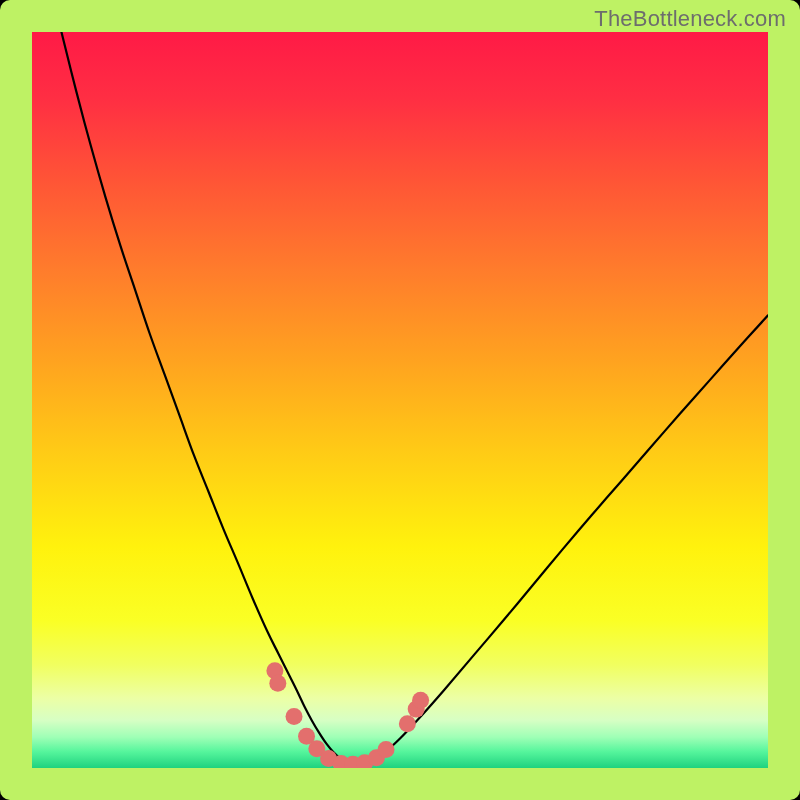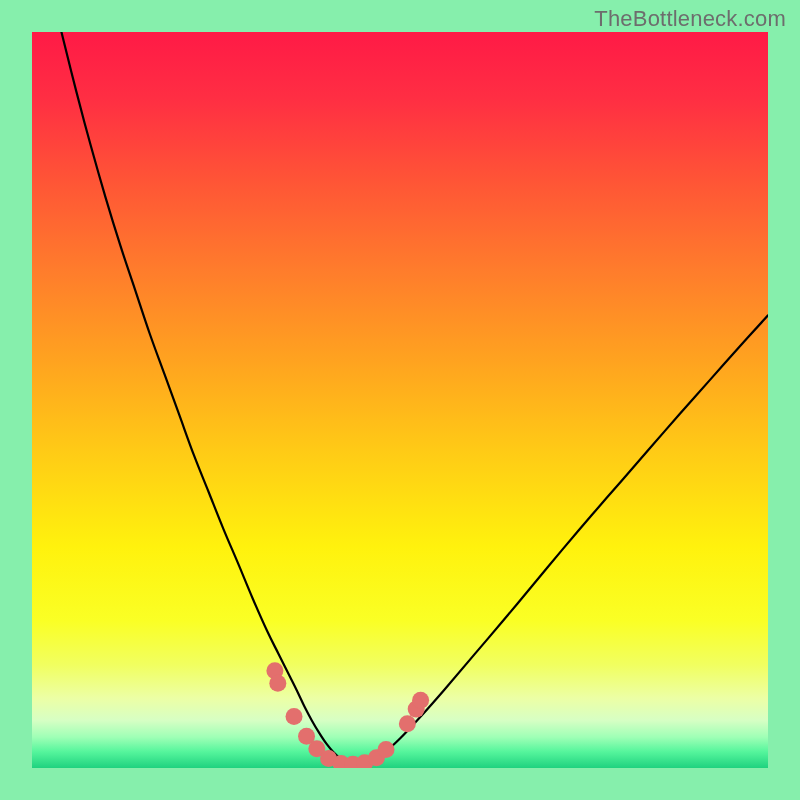--- a/index.html
+++ b/index.html
@@ -10,21 +10,22 @@
     background: #000;
     overflow: hidden;
     font-family: Arial, Helvetica, sans-serif;
   }
   .frame {
     position: absolute;
     top: 0;
     left: 0;
     width: 800px;
     height: 800px;
-    background: #86efac;
+    background: #bef264;
+    border-radius: 10px;
   }
   .plot-area {
     position: absolute;
     top: 32px;
     left: 32px;
     width: 736px;
     height: 736px;
     overflow: hidden;
   }
   .gradient-bg {

